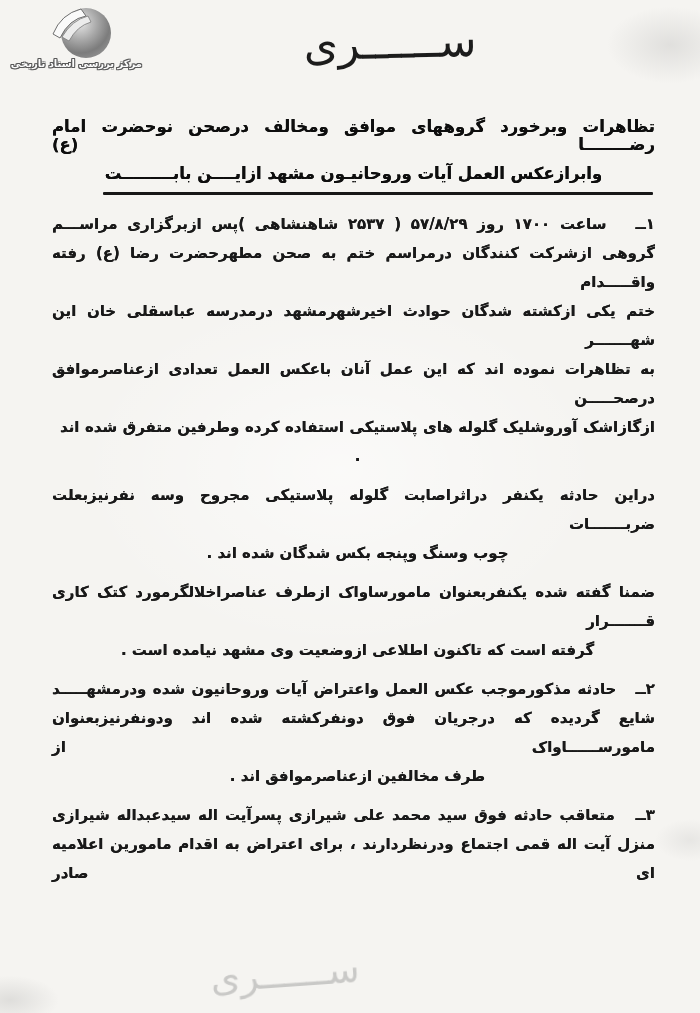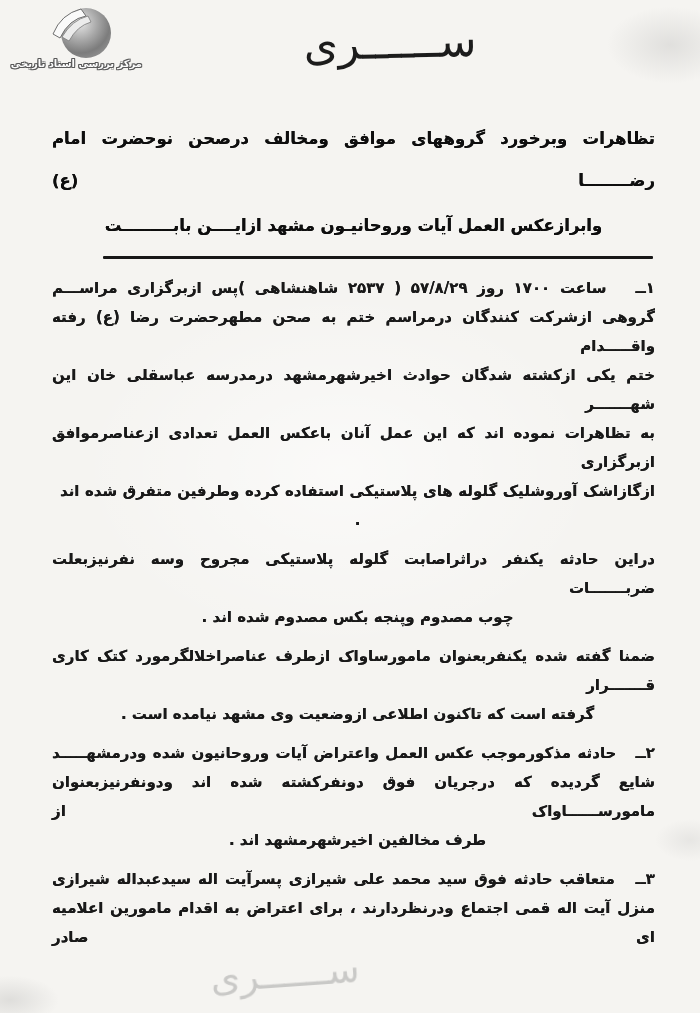--- a/index.html
+++ b/index.html
@@ -41,25 +41,25 @@
   .secret-bottom{
     position:absolute;top:952px;left:205px;width:160px;
     text-align:center;direction:rtl;
     font-size:38px;color:#8f8f8f;opacity:.42;
     transform:rotate(-4deg);
     filter:blur(.4px);
   }
   
   .doc{position:absolute;top:118px;left:52px;right:45px;}
   .title-line{
-    direction:rtl;font-weight:bold;font-size:16.5px;line-height:42px;color:#0e0e0e;
+    direction:rtl;font-weight:bold;font-size:16.5px;line-height:18px;color:#0e0e0e;
     text-shadow:0 0 .6px #0e0e0e;
   }
   .title-line.l1{text-align:justify;text-align-last:justify;}
-  .title-line.l2{text-align:center;margin-top:3px;}
+  .title-line.l2{text-align:center;margin-top:11px;}
   .title-rule{height:3px;background:#171717;width:550px;margin:9px 2px 0 auto;border-radius:1px;}
   .content{
     margin-top:15px;
     direction:rtl;font-weight:bold;font-size:15px;line-height:29px;color:#191919;
     text-shadow:0 0 .4px #222;
   }
   .para{margin-bottom:10px;}
   .pline{text-align:justify;text-align-last:justify;}
   .pline.end{text-align-last:center;margin-left:8px;}
 </style>
@@ -91,35 +91,35 @@
 
     <div class="title-line l1">تظاهرات وبرخورد گروههای موافق ومخالف درصحن نوحضرت امام رضــــــــا (ع)</div>
     <div class="title-line l2">وابرازعکس العمل آیات وروحانیـون مشهد ازایــــن بابـــــــــت</div>
     <div class="title-rule"></div>
 
     <div class="content">
         <div class="para">
           <div class="pline">۱ــ&nbsp;&nbsp;&nbsp;ساعت ۱۷۰۰ روز ۵۷/۸/۲۹ ( ۲۵۳۷ شاهنشاهی )پس ازبرگزاری مراســـم</div>
           <div class="pline">گروهی ازشرکت کنندگان درمراسم ختم به صحن مطهرحضرت رضا (ع) رفته واقـــــدام</div>
           <div class="pline">ختم یکی ازکشته شدگان حوادث اخیرشهرمشهد درمدرسه عباسقلی خان این شهـــــــر</div>
-          <div class="pline">به تظاهرات نموده اند که این عمل آنان باعکس العمل تعدادی ازعناصرموافق ازبرگزاری</div>
+          <div class="pline">به تظاهرات نموده اند که این عمل آنان باعکس العمل تعدادی ازعناصرموافق درصحـــــن</div>
           <div class="pline end">ازگازاشک آوروشلیک گلوله های پلاستیکی استفاده کرده وطرفین متفرق شده اند .</div>
         </div>
         <div class="para">
           <div class="pline">دراین حادثه یکنفر دراثراصابت گلوله پلاستیکی مجروح وسه نفرنیزبعلت ضربـــــــات</div>
-          <div class="pline end">چوب مصدوم وپنجه بکس مصدوم شده اند .</div>
+          <div class="pline end">چوب وسنگ وپنجه بکس شدگان شده اند .</div>
         </div>
         <div class="para">
           <div class="pline">ضمنا گفته شده یکنفربعنوان مامورساواک ازطرف عناصراخلالگرمورد کتک کاری قـــــــرار</div>
           <div class="pline end">گرفته است که تاکنون اطلاعی ازوضعیت وی مشهد نیامده است .</div>
         </div>
         <div class="para">
           <div class="pline">۲ــ&nbsp;&nbsp;&nbsp;حادثه مذکورموجب عکس العمل واعتراض آیات وروحانیون شده ودرمشهـــــد</div>
           <div class="pline">شایع گردیده که درجریان فوق دونفرکشته شده اند ودونفرنیزبعنوان مامورســــــاواک از</div>
-          <div class="pline end">طرف مخالفین اخیرشهرمشهد اند .</div>
+          <div class="pline end">طرف مخالفین ازعناصرموافق اند .</div>
         </div>
         <div class="para">
           <div class="pline">۳ــ&nbsp;&nbsp;&nbsp;متعاقب حادثه فوق سید محمد علی شیرازی پسرآیت اله سیدعبداله شیرازی</div>
           <div class="pline">منزل آیت اله قمی اجتماع ودرنظردارند ، برای اعتراض به اقدام مامورین اعلامیه ای صادر</div>
         </div>
       </div>
 
   </div>
 
   <div class="secret-bottom">ســــــری</div>

